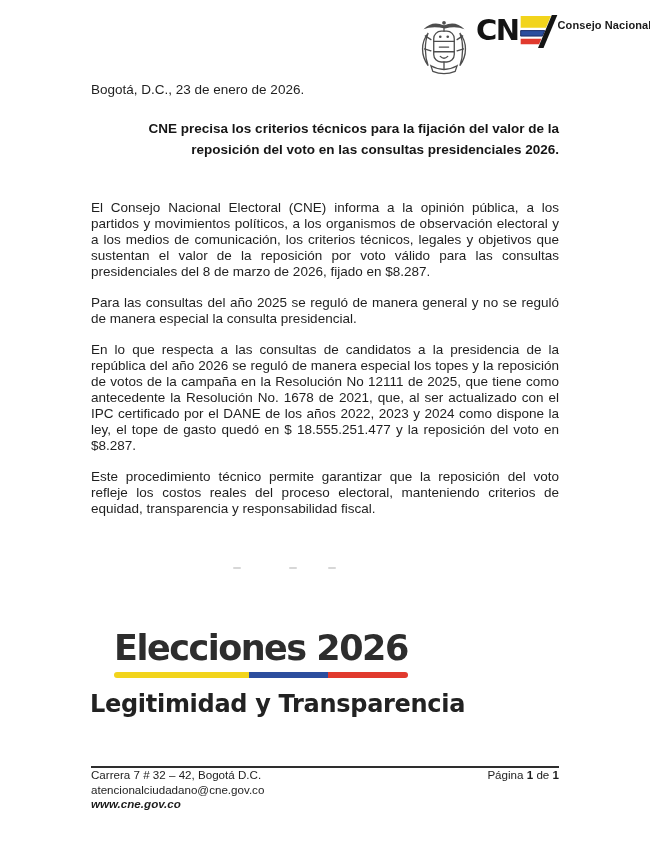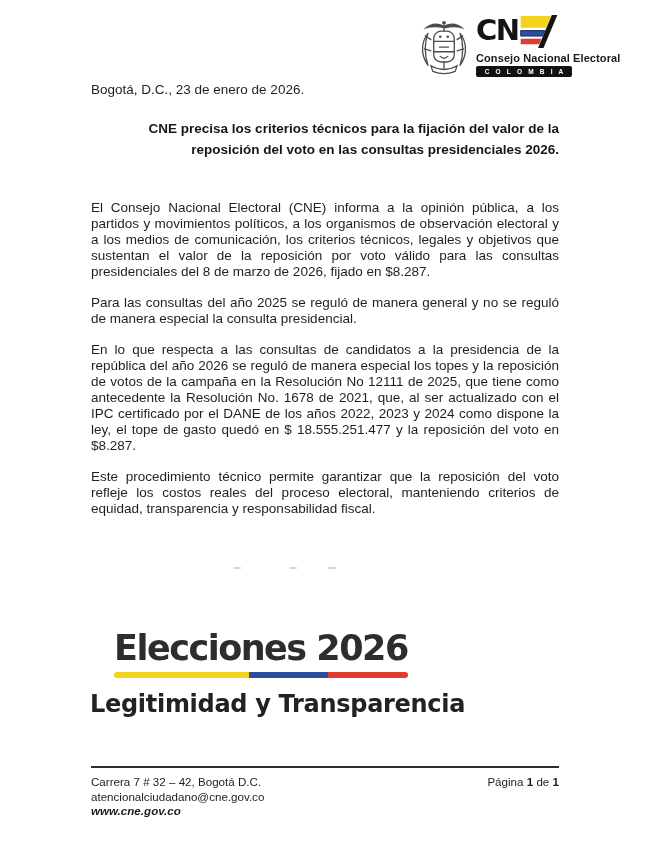--- a/index.html
+++ b/index.html
@@ -18,21 +18,21 @@
   
   .logo-block {
     position: absolute;
     top: 15px;
     right: 78px;
     display: flex;
     align-items: flex-start;
     gap: 4px;
   }
   .coat { width: 56px; height: 62px; margin-top: 2px; }
-  .logo-col { display: flex; flex-direction: column; width: 96px; }
+  .logo-col { display: flex; flex-direction: row; width: 96px; }
   .logo-row { display: flex; align-items: flex-start; }
   .logo-acronym {
     font-family: "DejaVu Sans", sans-serif;
     font-weight: 800;
     font-size: 29px;
     line-height: 30px;
     letter-spacing: -1.5px;
     color: #141414;
   }
   .flag-e { width: 38px; height: 33px; margin-left: 1px; }
@@ -135,21 +135,20 @@
     line-height: 28px;
   }
 
   
   .footer {
     position: absolute;
     top: 766px;
     left: 91px;
     width: 468px;
     border-top: 2px solid #2e2e2e;
-    padding-top: 7px;
     display: flex;
     justify-content: space-between;
     align-items: flex-start;
   }
   .footer-left { font-size: 11.6px; line-height: 14.5px; color: #1d1d1d; }
   .footer-left .it { font-style: italic; }
   .footer-left .bold-it { font-style: italic; font-weight: 700; }
   .footer-right { font-size: 11.6px; color: #1d1d1d; white-space: nowrap; }
   .footer-right b { font-weight: 700; }
 </style>

